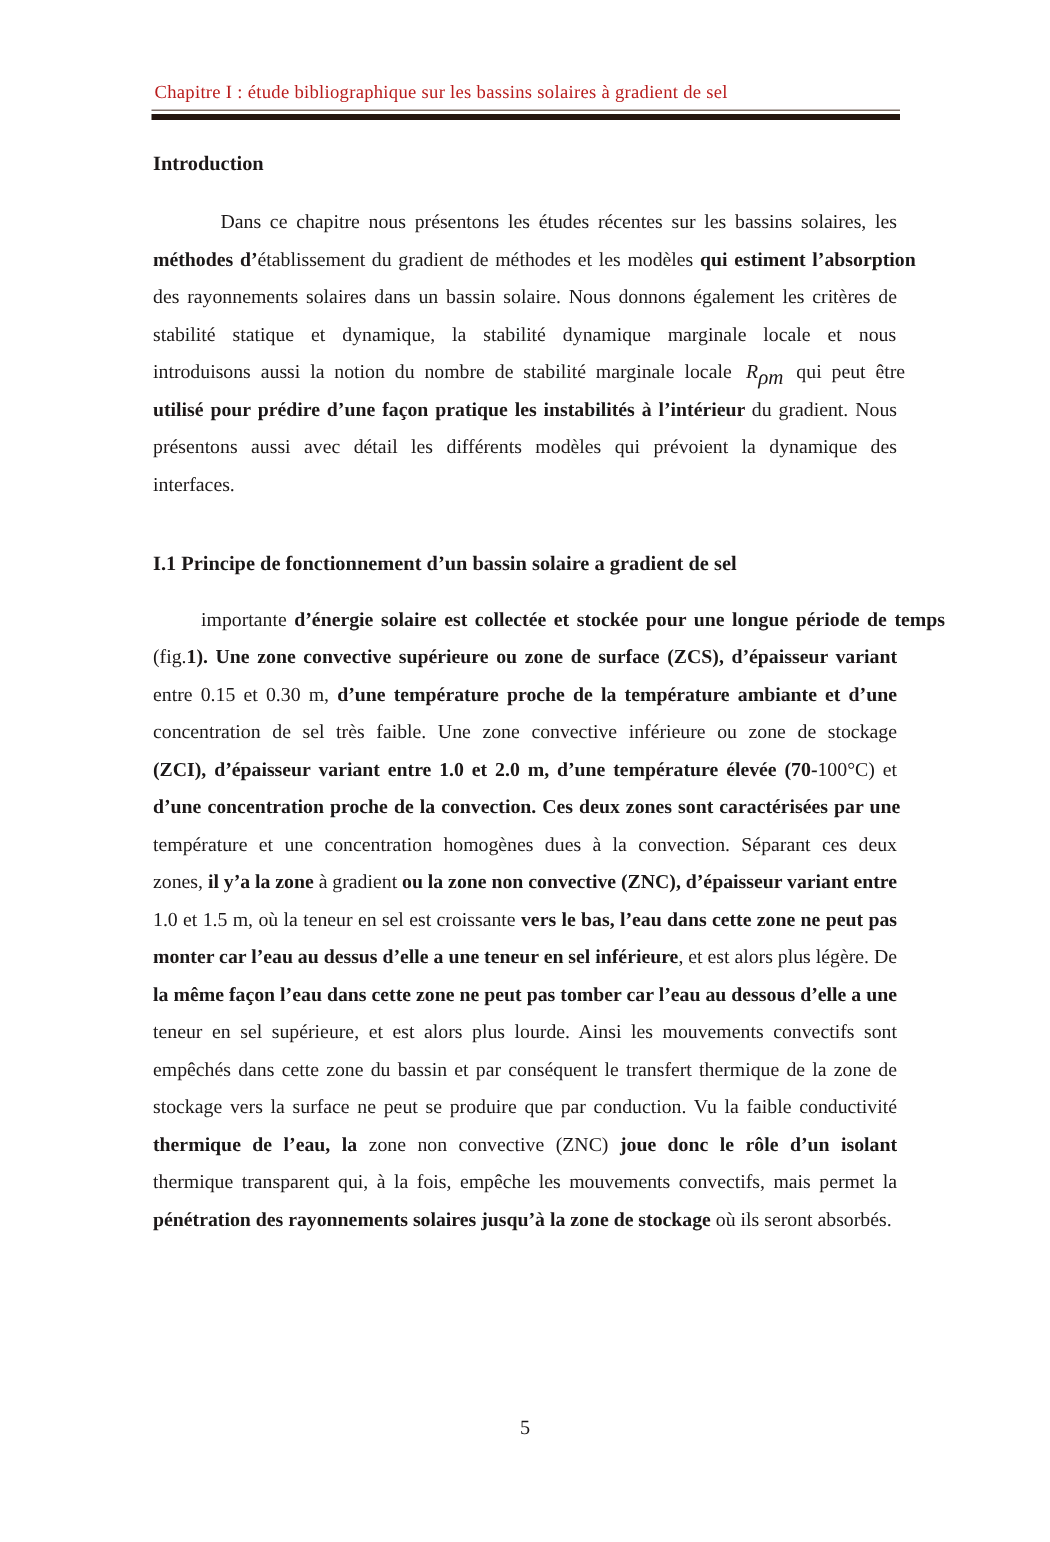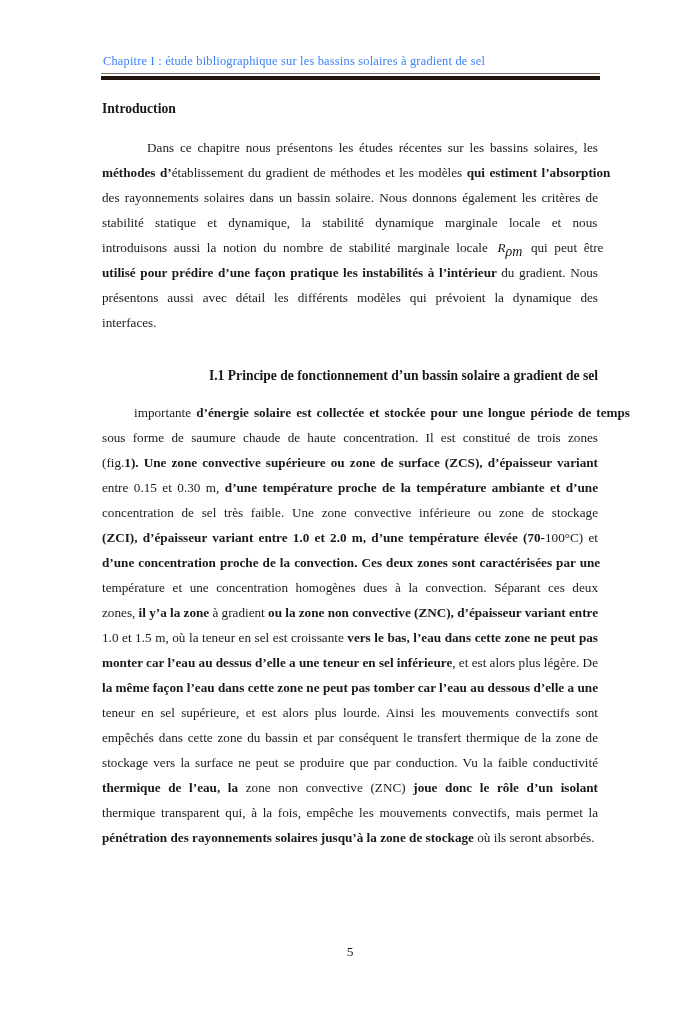--- a/index.html
+++ b/index.html
@@ -3,30 +3,30 @@
 <meta charset="utf-8">
 <style>
   html,body{margin:0;padding:0;background:#e9e9e9;}
   .page{
     position:relative;width:700px;height:1028px;background:#ffffff;
     font-family:"Liberation Serif","DejaVu Serif",serif;color:#1c1818;
     overflow:hidden;margin:0 auto;
   }
   .header{
     position:absolute;left:103px;top:54px;width:497px;
-    font-size:12.4px;color:#3b82f6;letter-spacing:.2px;white-space:nowrap;
+    font-size:12.4px;color:#b91c1c;letter-spacing:.2px;white-space:nowrap;
   }
   .header-rule{position:absolute;left:101px;top:73px;width:499px;}
   .rule-thin{height:1px;background:#7d6c66;}
   .rule-thick{height:4px;background:#241510;margin-top:2px;}
   .doc{position:absolute;left:102px;top:96px;width:496px;font-size:13.2px;}
   .heading{font-weight:700;font-size:13.6px;height:25px;line-height:25px;white-space:nowrap;}
   .para{margin:0;}
   .sec-1{margin-top:14px;}
-  .sec-2{margin-top:28px;text-align:right;}
+  .sec-2{margin-top:28px;}
   .sec-3{margin-top:12px;}
   .tline{height:25px;line-height:25px;white-space:nowrap;}
   .tinner{display:inline;}
   .ind{display:inline-block;width:45px;}
   .b{font-weight:700;}
   .v{font-style:italic;padding-left:3px;}
   .s{font-style:italic;font-size:14px;position:relative;top:3.5px;padding-right:2px;}
   .pagenum{
     position:absolute;top:944px;left:0;width:100%;text-align:center;
     font-size:13.5px;color:#1c1818;
@@ -49,21 +49,20 @@
         <div class="tline"><span class="tinner" style="word-spacing: 1.93229px;"><span class="">des rayonnements solaires dans un bassin solaire. Nous donnons également les critères de</span></span></div>
         <div class="tline"><span class="tinner" style="word-spacing: 8px;"><span class="">stabilité statique et dynamique, la stabilité dynamique marginale locale et nous</span></span></div>
         <div class="tline"><span class="tinner" style="word-spacing: 3.29808px;"><span class="">introduisons aussi la notion du nombre de stabilité marginale locale </span><span class="v ">R</span><span class="s">ρm</span><span class=""> qui peut être</span></span></div>
         <div class="tline"><span class="tinner" style="word-spacing: 1.3125px;"><span class="b ">utilisé pour prédire d’une façon pratique les instabilités à l’intérieur </span><span class="">du gradient. Nous</span></span></div>
         <div class="tline"><span class="tinner" style="word-spacing: 5.66051px;"><span class="">présentons aussi avec détail les différents modèles qui prévoient la dynamique des</span></span></div>
         <div class="tline last"><span class="tinner"><span class="">interfaces.</span></span></div>
       </div>
       <div class="sec-2 heading">I.1 Principe de fonctionnement d’un bassin solaire a gradient de sel</div>
       <div class="sec-3 para">
         <div class="tline"><span class="tinner" style="word-spacing: 1.75781px; margin-left: 32px;"><span class="">importante </span><span class="b ">d’énergie solaire est collectée et stockée pour une longue période de temps</span></span></div>
-        <div class="tline"><span class="tinner" style="word-spacing: 3.95553px;"><span class="">sous forme de saumure chaude de haute concentration. Il est constitué de trois zones</span></span></div>
         <div class="tline"><span class="tinner" style="word-spacing: 1.78125px;"><span class="">(fig.</span><span class="b ">1). Une zone convective supérieure ou zone de surface (ZCS), d’épaisseur variant</span></span></div>
         <div class="tline"><span class="tinner" style="word-spacing: 2.14663px;"><span class="">entre 0.15 et 0.30 m, </span><span class="b ">d’une température proche de la température ambiante et d’une</span></span></div>
         <div class="tline"><span class="tinner" style="word-spacing: 4.44271px;"><span class="">concentration de sel très faible. Une zone convective inférieure ou zone de stockage</span></span></div>
         <div class="tline"><span class="tinner" style="word-spacing: 1.94792px;"><span class="b ">(ZCI), d’épaisseur variant entre 1.0 et 2.0 m, d’une température élevée (70-</span><span class="">100°C) et</span></span></div>
         <div class="tline"><span class="tinner" style="word-spacing: 0.744792px;"><span class="b ">d’une concentration proche de la convection. Ces deux zones sont caractérisées par une</span></span></div>
         <div class="tline"><span class="tinner" style="word-spacing: 4.27841px;"><span class="">température et une concentration homogènes dues à la convection. Séparant ces deux</span></span></div>
         <div class="tline"><span class="tinner" style="word-spacing: -0.0375px;"><span class="">zones, </span><span class="b ">il y’a la zone </span><span class="">à gradient </span><span class="b ">ou la zone non convective (ZNC), d’épaisseur variant entre</span></span></div>
         <div class="tline"><span class="tinner" style="word-spacing: 0.260156px;"><span class="">1.0 et 1.5 m, où la teneur en sel est croissante </span><span class="b ">vers le bas, l’eau dans cette zone ne peut pas</span></span></div>
         <div class="tline"><span class="tinner" style="word-spacing: -0.00275735px;"><span class="b ">monter car l’eau au dessus d’elle a une teneur en sel inférieure</span><span class="">, et est alors plus légère. De</span></span></div>
         <div class="tline"><span class="tinner" style="word-spacing: 0.0523897px; margin-top: 37px;"><span class="b ">la même façon l’eau dans cette zone ne peut pas tomber car l’eau au dessous d’elle a une</span></span></div>

